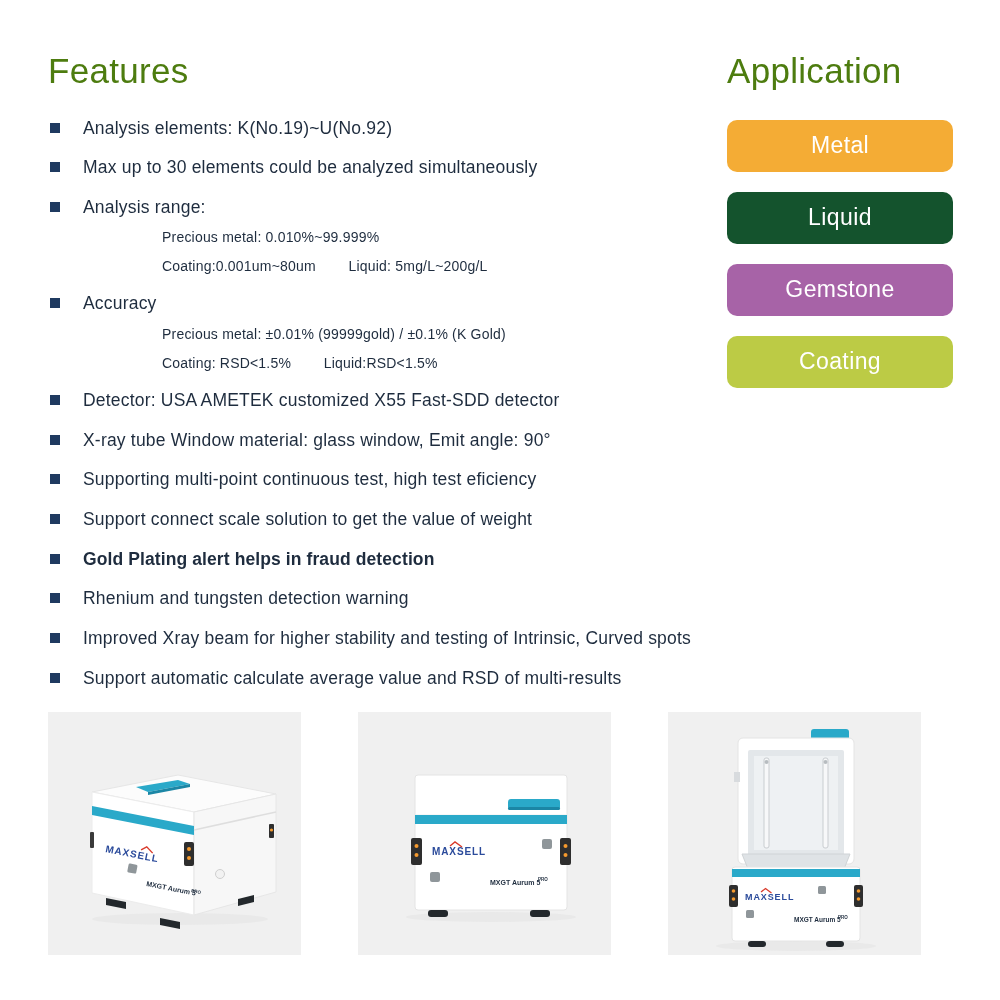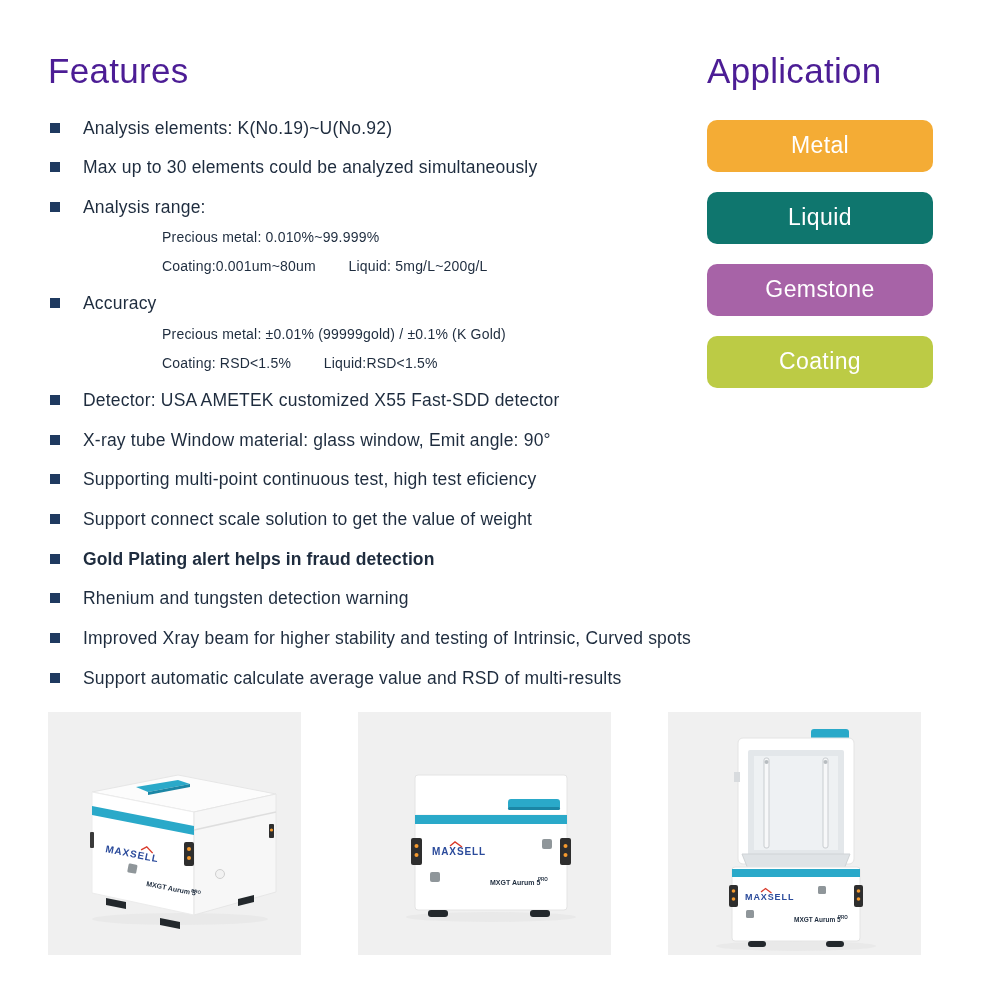--- a/index.html
+++ b/index.html
@@ -12,39 +12,39 @@
     position: relative;
     overflow: hidden;
   }
 
   
   .features {
     position: absolute; left: 48px; top: 52px; width: 880px;
     --bullet: #1F3A60;
   }
   .section-title {
-    font-size: 35px; font-weight: 500; color: #4c1d95;
+    font-size: 35px; font-weight: 500; color: #4d7c0f;
     letter-spacing: 0.3px; margin: 0; line-height: 1.1;
   }
   .feat-list { margin-top: 27px; }
   .feat-item { margin-bottom: 19px; }
   .feat-row { display: flex; align-items: flex-start; }
   .bullet {
     width: 10px; height: 10px; background: var(--bullet);
     margin: 5px 23px 0 2px; flex: none;
   }
   .feat-text { font-size: 17.5px; line-height: 1.18; letter-spacing: 0.2px; }
   .feat-text.bold { font-weight: bold; letter-spacing: 0.1px; }
   .sub-line {
     margin: 12px 0 0 114px; font-size: 14px; letter-spacing: 0.2px;
     white-space: pre-wrap; line-height: 1.18;
   }
 
   
-  .application { position: absolute; left: 707px; top: 52px; width: 226px; }
+  .application { position: absolute; left: 727px; top: 52px; width: 226px; }
   .badges { margin-top: 29px; }
   .badge {
     width: 226px; height: 52px; border-radius: 10px;
     display: flex; align-items: center; justify-content: center;
     color: #ffffff; font-size: 23px; letter-spacing: 0.4px;
     margin-bottom: 20px; cursor: pointer;
   }
 
   
   .gallery {
@@ -155,21 +155,21 @@
       </div>
     </div>
 
   </div>
 </section>
 
 <aside class="application">
   <h1 class="section-title">Application</h1>
   <div class="badges">
     <div class="badge" style="background: rgb(244, 172, 53);">Metal</div>
-    <div class="badge" style="background: #0f766e;">Liquid</div>
+    <div class="badge" style="background: #14532d;">Liquid</div>
     <div class="badge" style="background: rgb(167, 99, 167);">Gemstone</div>
     <div class="badge" style="background: rgb(188, 203, 69);">Coating</div>
   </div>
 </aside>
 
 <div class="gallery" style="--accent: #2AA9C9;">
 
   <figure class="card" style="margin:0">
     <svg viewBox="0 0 253 243">
       <ellipse cx="132" cy="207" rx="88" ry="6" fill="#e9e9e9"></ellipse>

